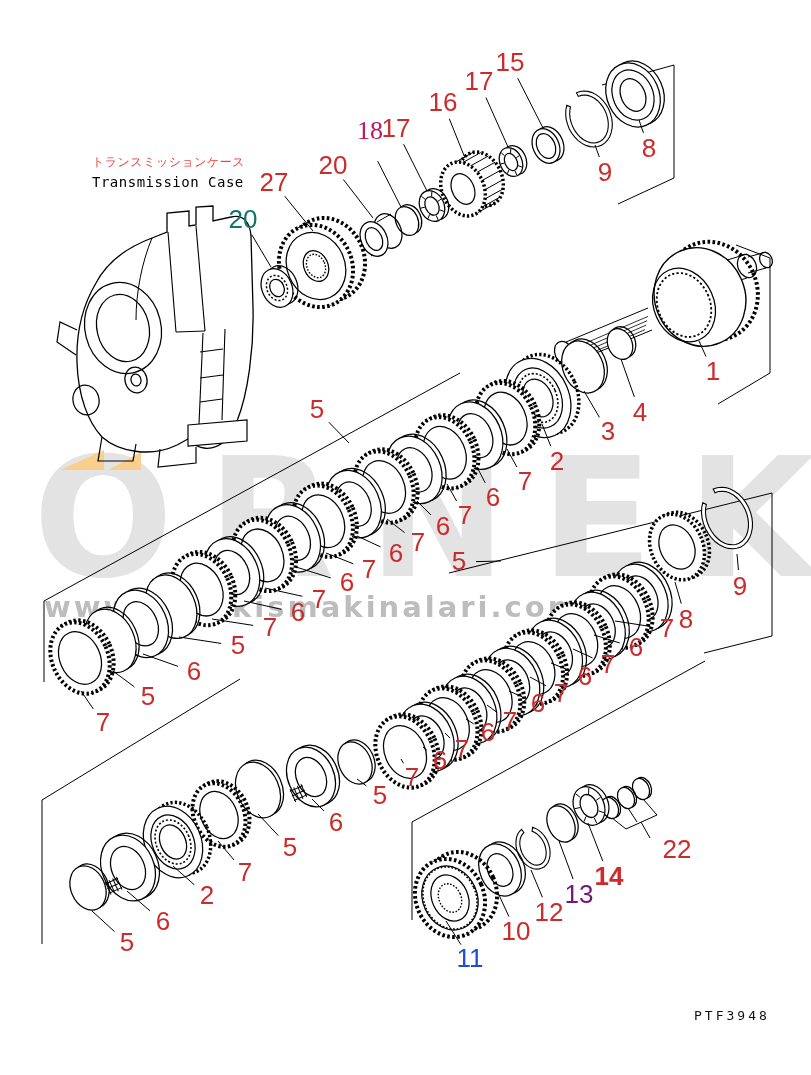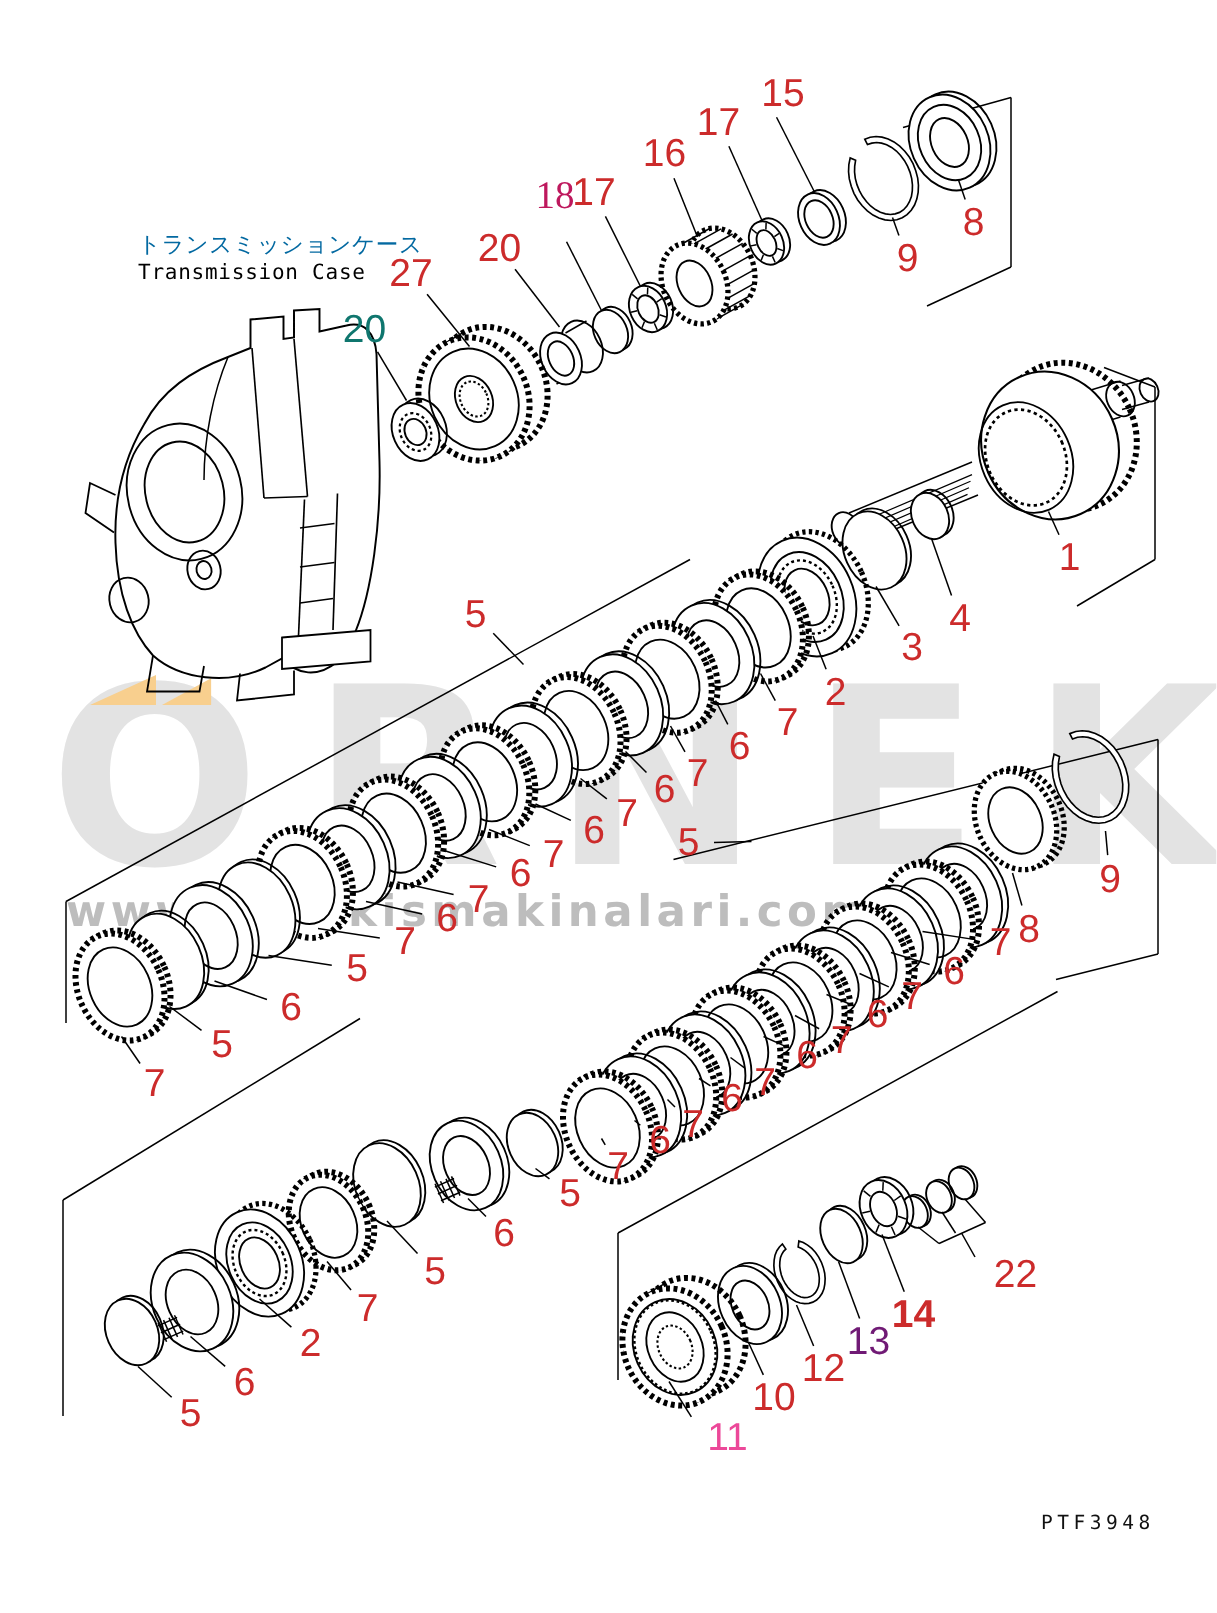--- a/index.html
+++ b/index.html
@@ -8,21 +8,21 @@
   
   #wm-brand{position:absolute;left:33px;top:437px;font-family:"DejaVu Sans",sans-serif;
             font-weight:bold;font-size:165px;letter-spacing:34px;line-height:1;
             white-space:nowrap;user-select:none;}
   #wm-url{position:absolute;left:44px;top:590px;font-family:"DejaVu Sans",sans-serif;
           font-weight:bold;font-size:29px;letter-spacing:3px;white-space:nowrap;}
   .wm-tri{position:absolute;clip-path:polygon(0 100%,100% 0,100% 100%);}
   #wm-tri-1{left:60px;top:450px;width:44px;height:20px;}
   #wm-tri-2{left:108px;top:452px;width:33px;height:18px;}
   
-  #title-jp{position:absolute;left:92px;top:154px;font-size:15px;letter-spacing:0.5px;color:#0369a1;}
+  #title-jp{position:absolute;left:92px;top:154px;font-size:12px;letter-spacing:0.5px;color:#ef4444;}
   #title-en{position:absolute;left:92px;top:174px;font-family:"DejaVu Sans Mono",monospace;
             font-size:14px;letter-spacing:0.5px;color:#000;}
   
   #doc-code{position:absolute;left:694px;top:1008px;font-family:"DejaVu Sans Mono",monospace;
             font-size:13px;letter-spacing:3px;color:#111;}
   
   .callout{position:absolute;transform:translate(-50%,-54%);font-size:26px;line-height:1;
            white-space:nowrap;}
   svg{position:absolute;left:0;top:0;}
 </style>
@@ -611,21 +611,21 @@
         <line x1="542.4356525018558" y1="897.3185031988777" x2="531" y2="870" stroke="#000" stroke-width="1"></line>
         <line x1="573.0956559509989" y1="879.0582710676971" x2="559" y2="841" stroke="#000" stroke-width="1"></line>
         <line x1="602.8384135603659" y1="861.155920583798" x2="588" y2="823" stroke="#000" stroke-width="1"></line>
       </g>
   </svg>
 
   <div id="title-jp">トランスミッションケース</div>
   <div id="title-en">Transmission Case</div>
   <div id="doc-code">PTF3948</div>
   <div id="labels">
-      <span class="callout" style="left: 522px; top: 63px; color: rgb(204, 43, 43);">15</span>
+      <span class="callout" style="left: 510px; top: 63px; color: rgb(204, 43, 43);">15</span>
       <span class="callout" style="left: 479px; top: 82px; color: rgb(204, 43, 43);">17</span>
       <span class="callout" style="left: 443px; top: 103px; color: rgb(204, 43, 43);">16</span>
       <span class="callout" style="left: 396px; top: 129px; color: rgb(204, 43, 43);">17</span>
       <span class="callout" style="left: 370px; top: 132px; color: #be185d; font-family: Liberation Serif, serif;">18</span>
       <span class="callout" style="left: 333px; top: 166px; color: rgb(204, 43, 43);">20</span>
       <span class="callout" style="left: 274px; top: 183px; color: rgb(204, 43, 43);">27</span>
       <span class="callout" style="left: 243px; top: 220px; color: #0f766e;">20</span>
       <span class="callout" style="left: 605px; top: 173px; color: rgb(204, 43, 43);">9</span>
       <span class="callout" style="left: 649px; top: 149px; color: rgb(204, 43, 43);">8</span>
       <span class="callout" style="left: 713px; top: 372px; color: rgb(204, 43, 43);">1</span>
@@ -662,20 +662,20 @@
       <span class="callout" style="left: 412px; top: 778px; color: rgb(204, 43, 43);">7</span>
       <span class="callout" style="left: 686px; top: 620px; color: rgb(204, 43, 43);">8</span>
       <span class="callout" style="left: 740px; top: 587px; color: rgb(204, 43, 43);">9</span>
       <span class="callout" style="left: 380px; top: 796px; color: rgb(204, 43, 43);">5</span>
       <span class="callout" style="left: 336px; top: 823px; color: rgb(204, 43, 43);">6</span>
       <span class="callout" style="left: 290px; top: 848px; color: rgb(204, 43, 43);">5</span>
       <span class="callout" style="left: 245px; top: 873px; color: rgb(204, 43, 43);">7</span>
       <span class="callout" style="left: 207px; top: 896px; color: rgb(204, 43, 43);">2</span>
       <span class="callout" style="left: 163px; top: 922px; color: rgb(204, 43, 43);">6</span>
       <span class="callout" style="left: 127px; top: 943px; color: rgb(204, 43, 43);">5</span>
-      <span class="callout" style="left: 470px; top: 959px; color: #ec4899; margin-left: 15px;">11</span>
+      <span class="callout" style="left: 470px; top: 959px; color: #1d4ed8;">11</span>
       <span class="callout" style="left: 516px; top: 932px; color: rgb(204, 43, 43);">10</span>
       <span class="callout" style="left: 549px; top: 913px; color: rgb(204, 43, 43);">12</span>
       <span class="callout" style="left: 579px; top: 895px; color: #701a75;">13</span>
       <span class="callout" style="left: 609px; top: 877px; color: rgb(204, 43, 43); font-weight: bold;">14</span>
       <span class="callout" style="left: 657px; top: 850px; color: rgb(204, 43, 43); margin-left: 20px;">22</span>
     </div>
 </div>
 
 </body></html>

